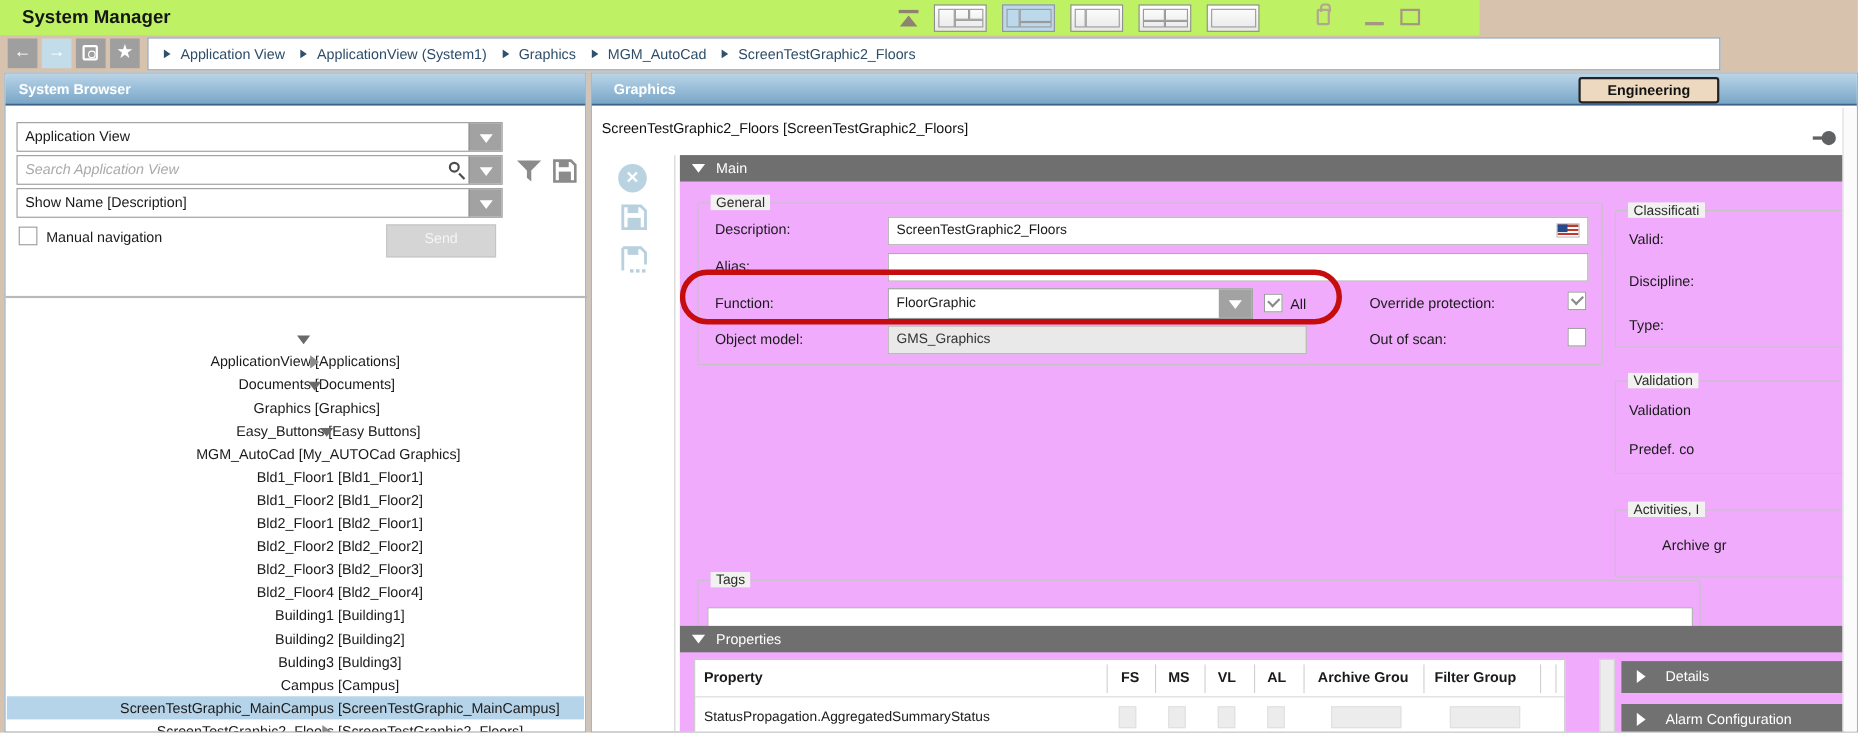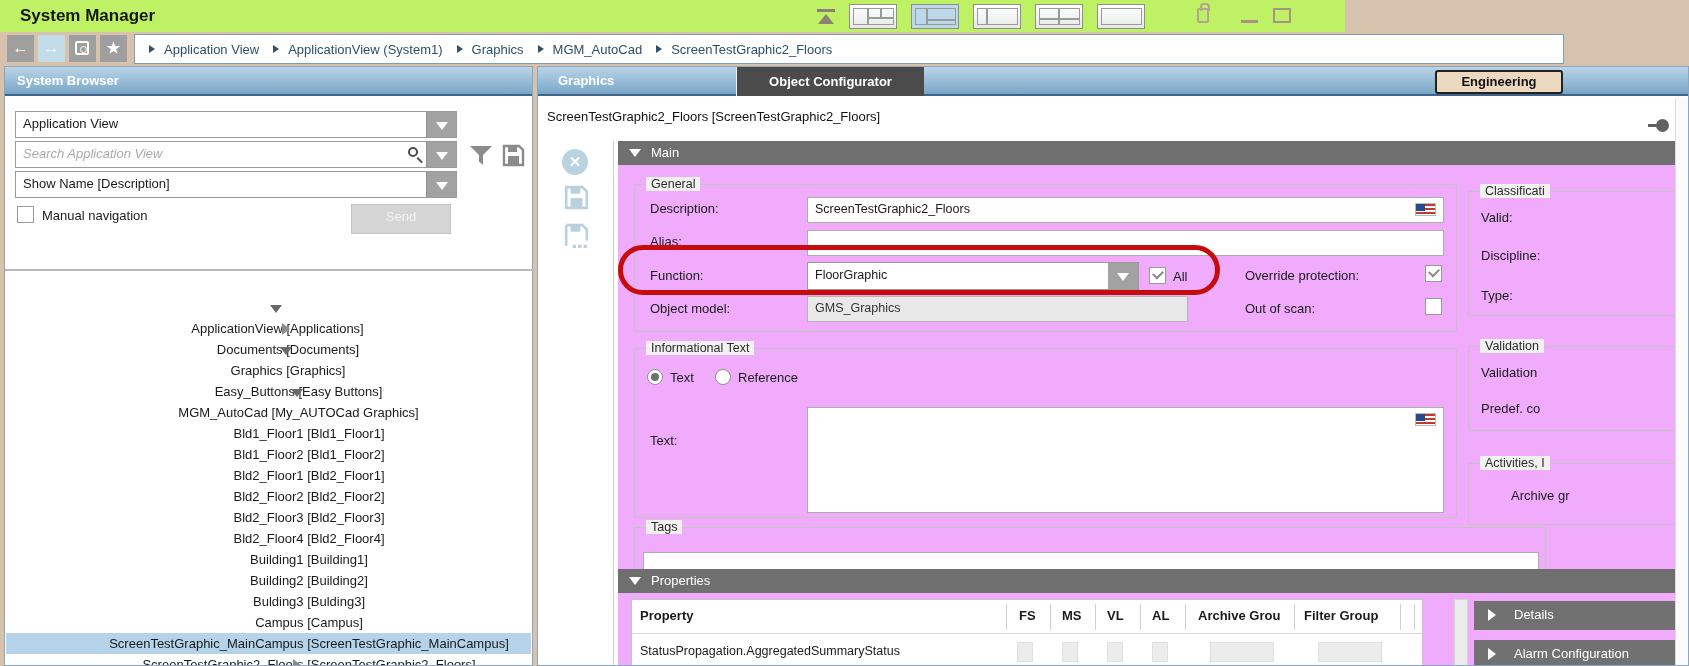--- a/index.html
+++ b/index.html
@@ -292,21 +292,20 @@
       <div class="tree-row" style="padding-left: 60px;">
         <span class="tw col"></span>
         <span class="tl">Two_Floor_Navigation [Two_Floor_Navigation]</span>
       </div>
     </div>
 </div>
 
 <div class="panel right-panel">
   <div class="panel-header">
     <span class="tab-graphics">Graphics</span>
-    <span class="tab-objconf">Object Configurator</span>
     <span class="eng-btn">Engineering</span>
   </div>
 
   <span class="obj-title">ScreenTestGraphic2_Floors [ScreenTestGraphic2_Floors]</span>
   <span class="pin-ic"></span>
 
   <span class="x-ic">✕</span>
   <span class="vsave1">
     <svg class="floppy" width="25" height="25" viewBox="0 0 23 23">
         <path d="M2 2 H17 L21 6 V21 H2 Z" fill="none" stroke="#b9d1de" stroke-width="2.4"></path>
@@ -352,30 +351,20 @@
       <div class="tinput ro" style="left:172px;top:111px;width:381px;height:26px;">GMS_Graphics</div>
 
       <span class="flabel" style="left:610px;top:83px;">Override protection:</span>
       <span class="chk on" style="left:790px;top:80px;"></span>
       <span class="flabel" style="left:610px;top:116px;">Out of scan:</span>
       <span class="chk" style="left:790px;top:113px;"></span>
     </div>
 
     <div class="red-oval"></div>
 
-    <div class="fieldset info-fs">
-      <span class="legend">Informational Text</span>
-      <span class="radio on" style="left:12px;top:20px;"></span>
-      <span class="flabel" style="left:35px;top:21px;">Text</span>
-      <span class="radio" style="left:80px;top:20px;"></span>
-      <span class="flabel" style="left:103px;top:21px;">Reference</span>
-      <span class="flabel" style="left:15px;top:84px;">Text:</span>
-      <div class="tinput" style="left:172px;top:58px;width:637px;height:106px;"></div>
-      <span class="usflag" style="left:780px;top:64px;"></span>
-    </div>
 
     <div class="fieldset tags-fs">
       <span class="legend">Tags</span>
       <div class="tags-input"></div>
     </div>
 
     <div class="fieldset class-fs">
       <span class="legend">Classificati</span>
       <span class="flabel" style="left:12px;top:18px;">Valid:</span>
       <span class="flabel" style="left:12px;top:56px;">Discipline:</span>

